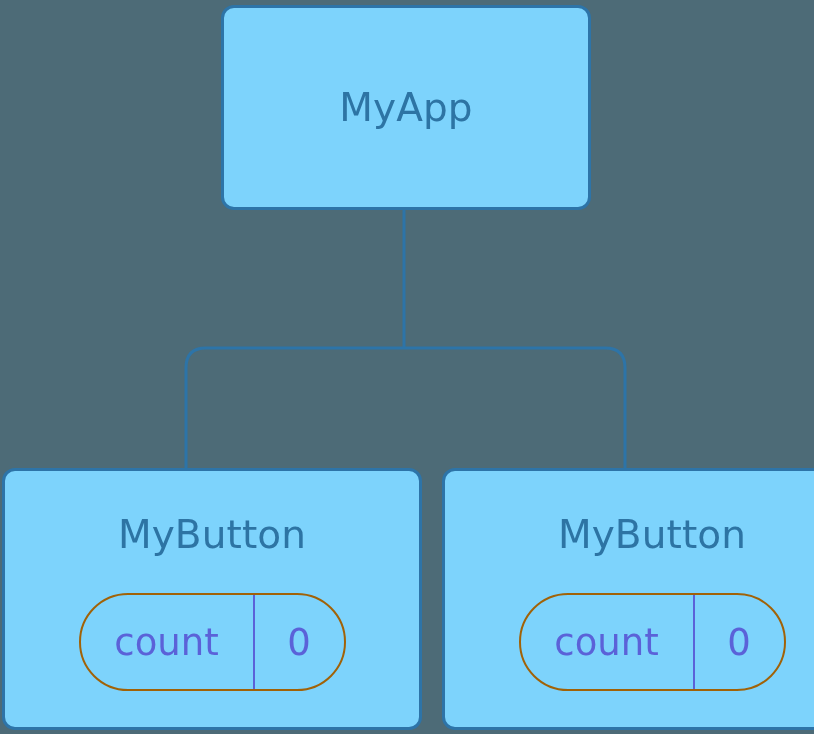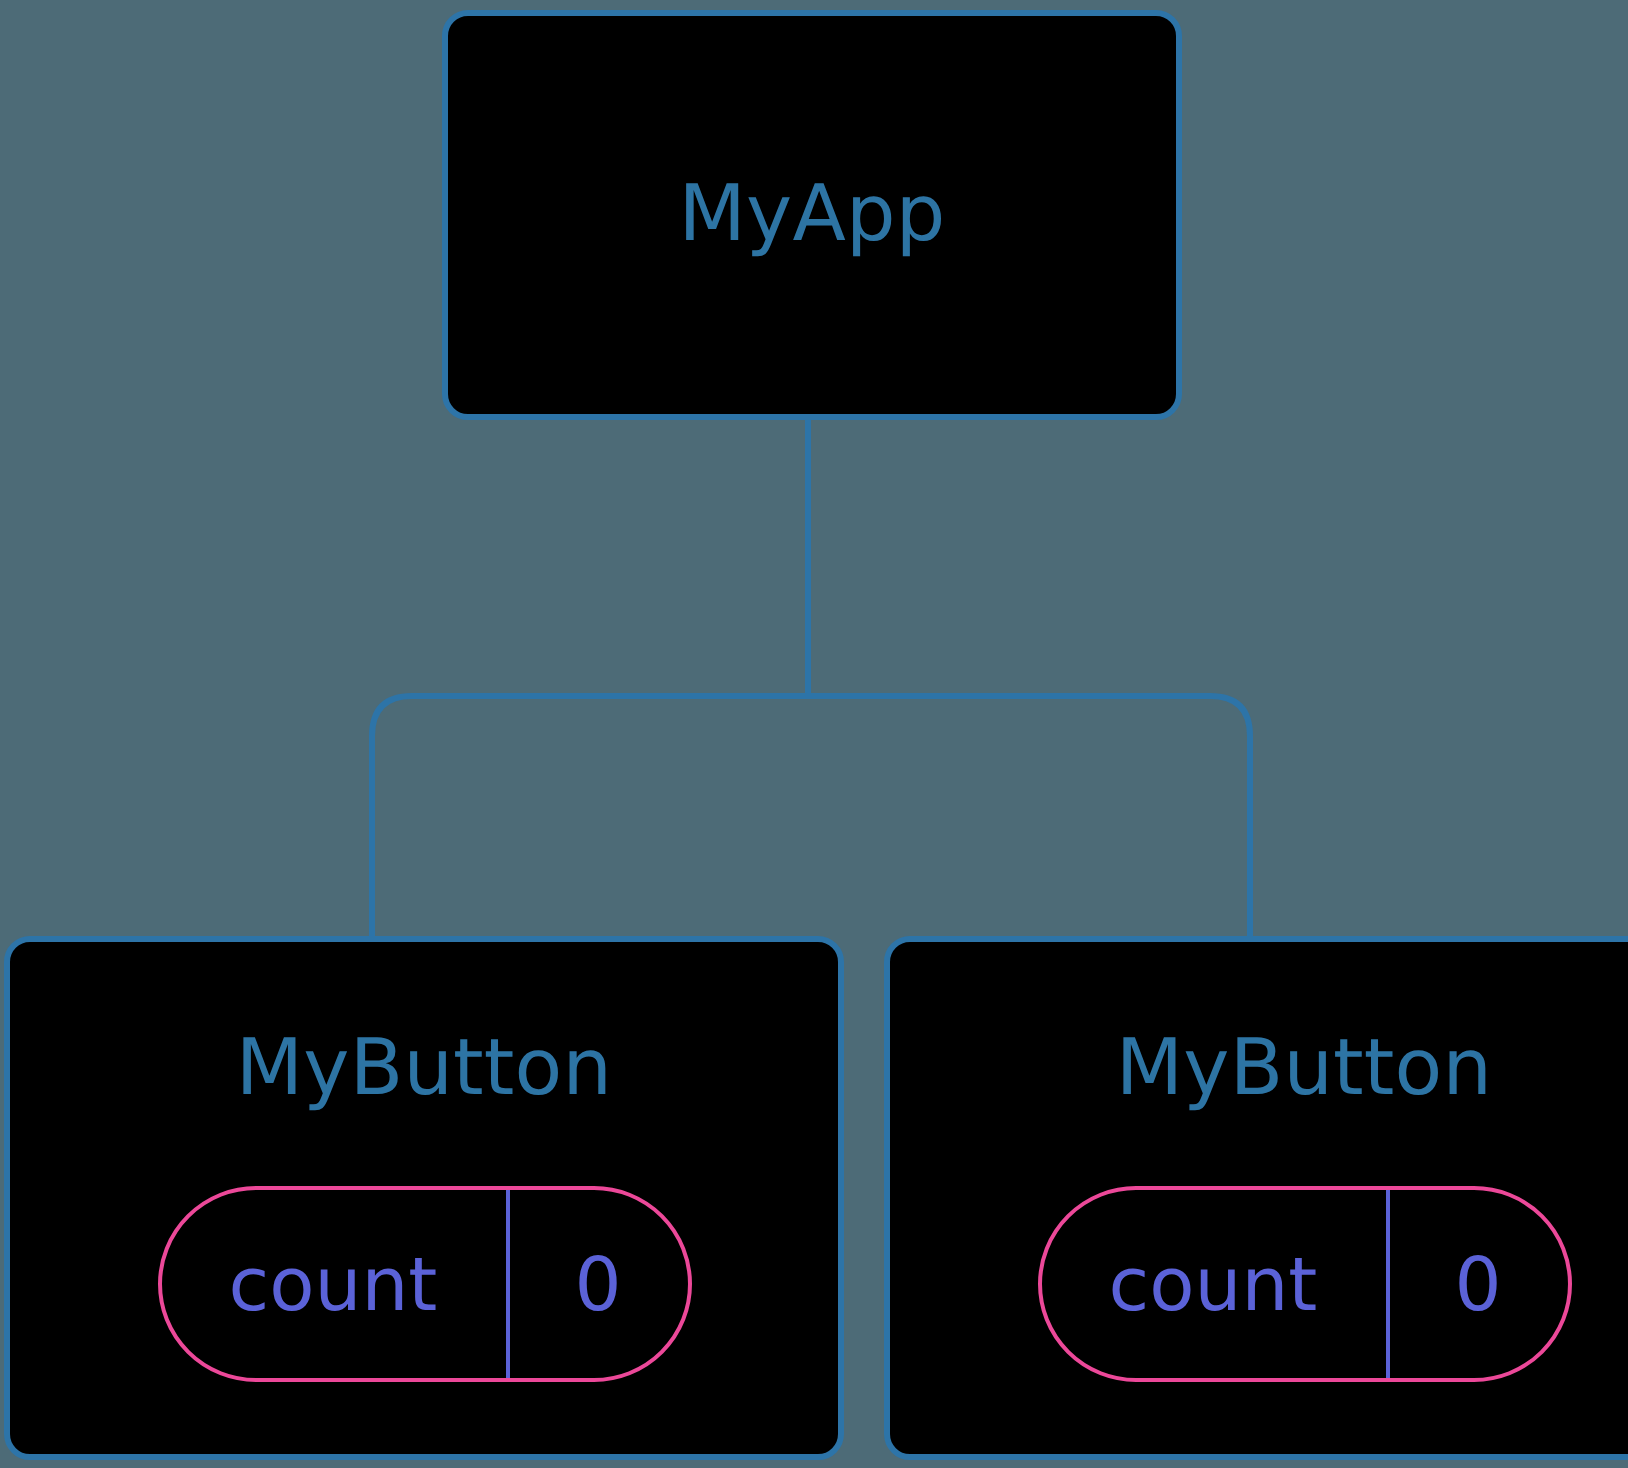--- a/index.html
+++ b/index.html
@@ -27,21 +27,21 @@
     top: 0;
     width: 814px;
     height: 734px;
     z-index: 1;
   }
 
   
   .node {
     position: absolute;
     z-index: 2;
-    background: #000000;
+    background: #7dd3fc;
     border: 3px solid #2d74a8;
     border-radius: 13px;
     box-sizing: border-box;
     display: flex;
     flex-direction: column;
     align-items: center;
   }
 
   .node-root {
     left: 221px;
@@ -69,21 +69,21 @@
     letter-spacing: 0.1px;
     white-space: nowrap;
   }
 
   
   .state-pill {
     position: relative;
     margin-top: 39px;
     height: 98px;
     width: 267px;
-    border: 2px solid #ec4899;
+    border: 2px solid #a16207;
     border-radius: 49px;
     box-sizing: border-box;
     display: flex;
     align-items: stretch;
     background: transparent;
   }
 
   .pill-key {
     flex: 0 0 174px;
     display: flex;

